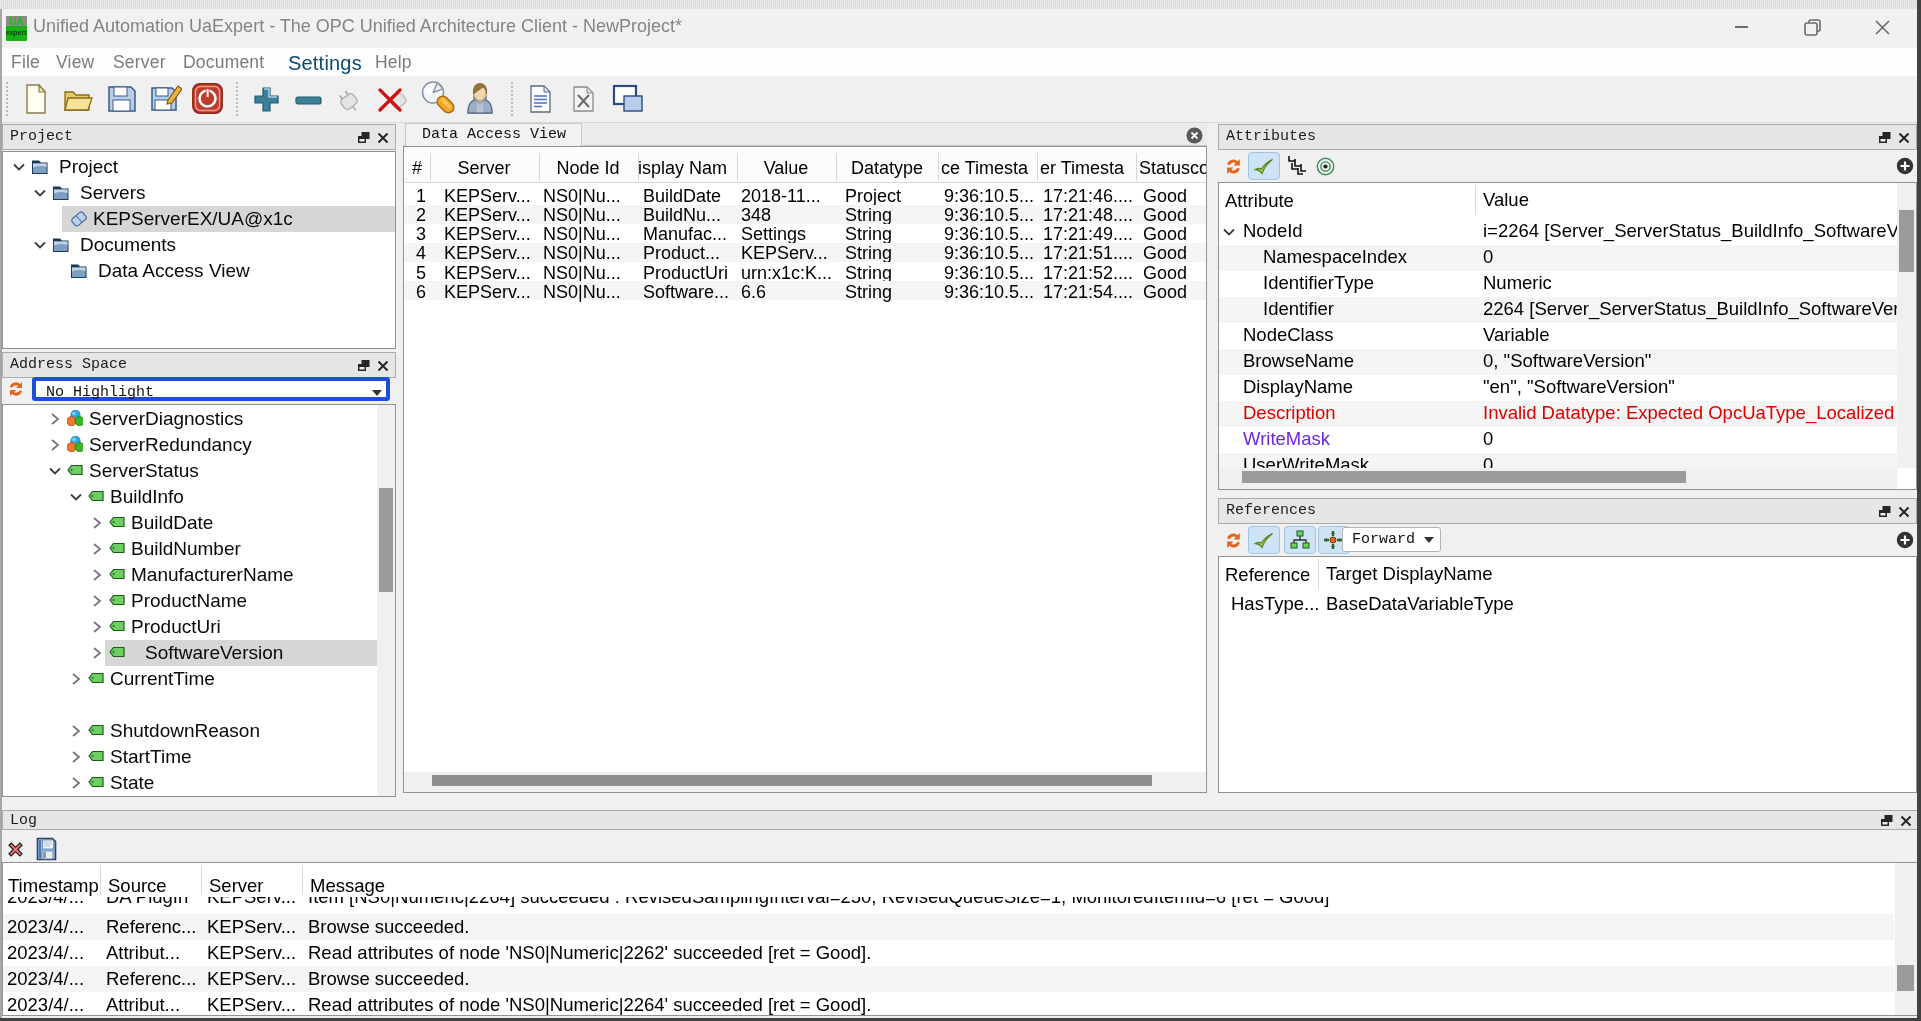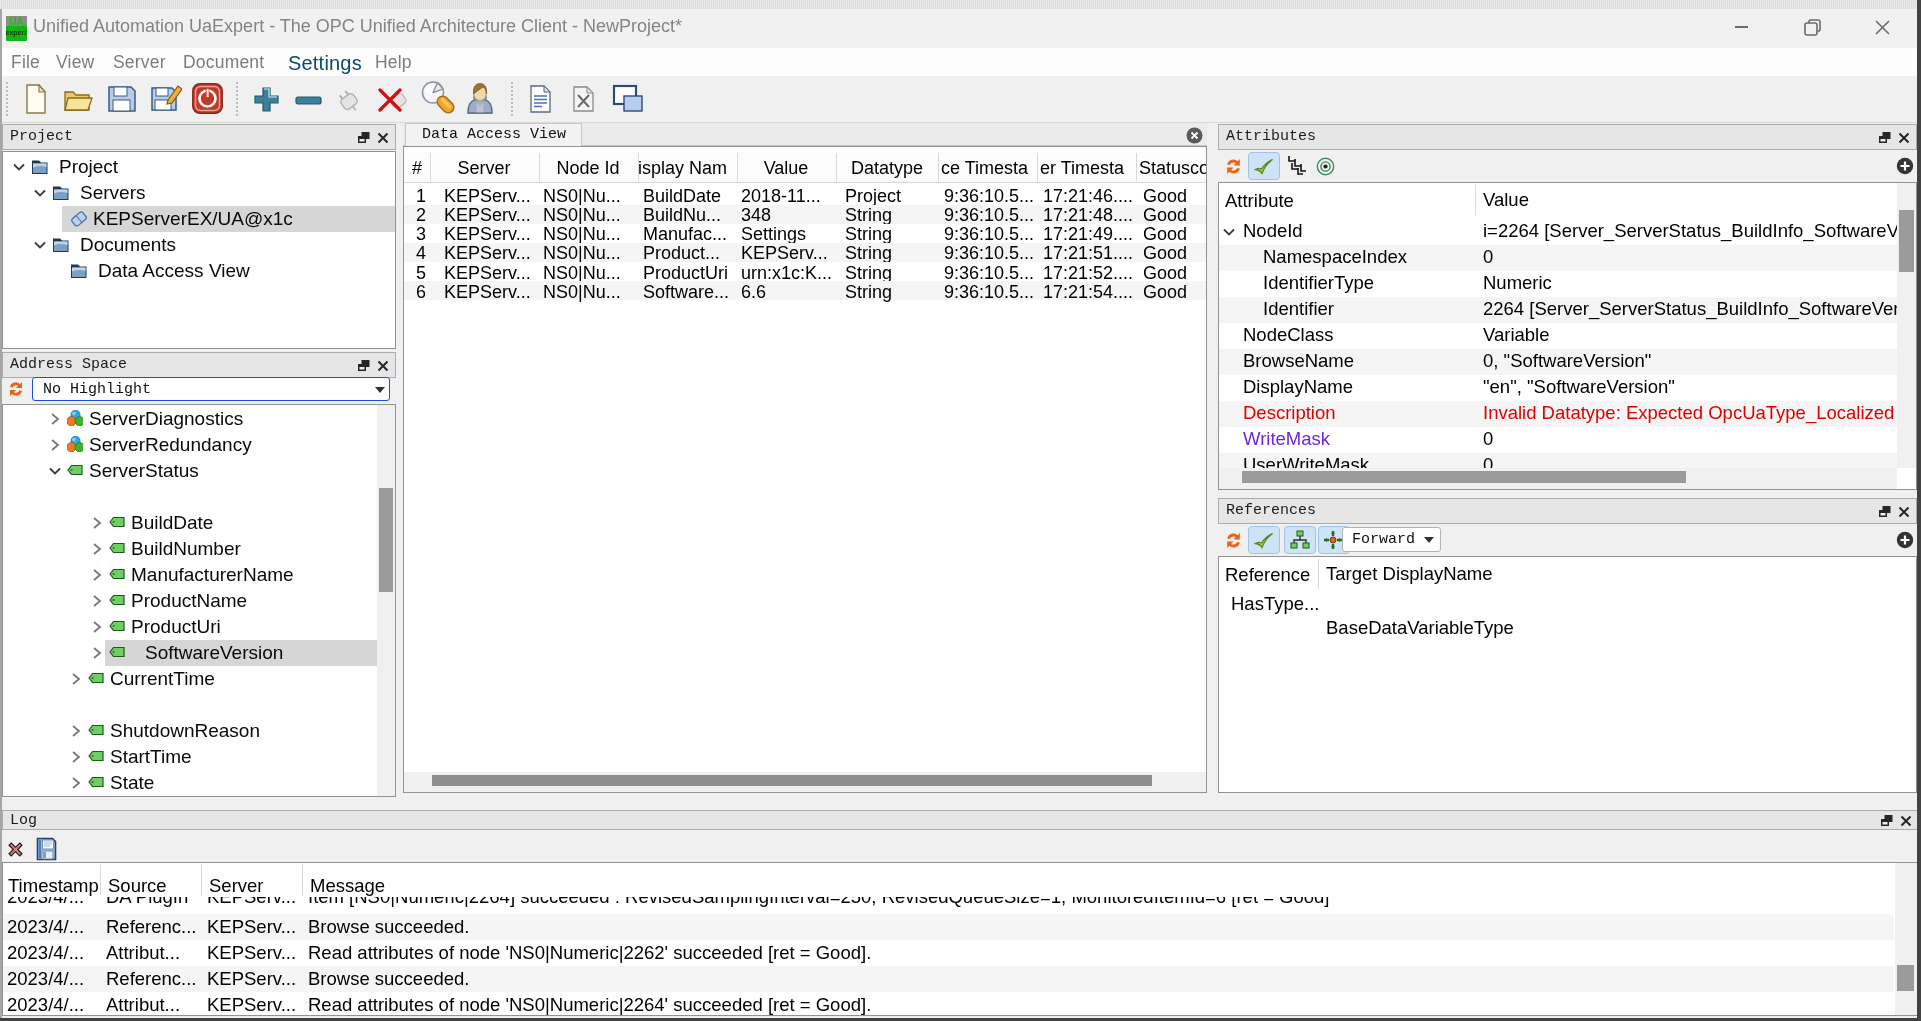--- a/index.html
+++ b/index.html
@@ -254,21 +254,21 @@
  <svg class="abs" style="right:24px;top:6px;" width="14" height="14">
       <use href="#floaticon"></use>
     </svg>
  <svg class="abs" style="right:6px;top:7px;" width="12" height="12">
       <use href="#closeicon"></use>
     </svg>
 </div>
 <svg class="abs" style="left:7px;top:380px;" width="18" height="18" viewBox="0 0 18 18">
     <use href="#refresh"></use>
   </svg>
-<div class="abs mono" style="left:32px;top:377px;width:358px;height:24px;background:#ffffff;border:1px solid #1d4ed8;border-radius:3px;font-size:15px;line-height:23px;color:#111;">
+<div class="abs mono" style="left:32px;top:377px;width:358px;height:24px;background:#ffffff;border:4px solid #1d4ed8;border-radius:3px;font-size:15px;line-height:23px;color:#111;">
  <span style="position:absolute;left:10px;">No Highlight</span>
  <svg style="position:absolute;right:4px;top:9px;" width="10" height="7">
       <path d="M0,0 L10,0 L5,6 Z" fill="#333"></path>
     </svg>
 </div>
 <div class="abs whitebox" style="left:2px;top:404px;width:394px;height:393px;"></div>
 <div class="abs" style="left:3px;top:405px;width:374px;height:391px;overflow:hidden;font-size:17px;">
 <div class="treerow" style="left:0;top:1px;width:374px;">
  <svg class="chev" style="left:44px;">
         <use href="#chevR"></use>
@@ -288,20 +288,29 @@
  <span style="position:absolute;left:86px;">ServerRedundancy</span>
     </div>
 <div class="treerow" style="left:0;top:53px;width:374px;">
  <svg class="chev" style="left:44px;">
         <use href="#chevD"></use>
       </svg>
  <svg class="ticon" style="left:64px;width:16px;height:16px;" viewBox="0 0 16 16">
         <use href="#tag"></use>
       </svg>
  <span style="position:absolute;left:86px;">ServerStatus</span>
+    </div>
+<div class="treerow" style="left:0;top:79px;width:374px;">
+ <svg class="chev" style="left:65px;">
+        <use href="#chevD"></use>
+      </svg>
+ <svg class="ticon" style="left:85px;width:16px;height:16px;" viewBox="0 0 16 16">
+        <use href="#tag"></use>
+      </svg>
+ <span style="position:absolute;left:107px;">BuildInfo</span>
     </div>
 <div class="treerow" style="left:0;top:105px;width:374px;">
  <svg class="chev" style="left:86px;">
         <use href="#chevR"></use>
       </svg>
  <svg class="ticon" style="left:106px;width:16px;height:16px;" viewBox="0 0 16 16">
         <use href="#tag"></use>
       </svg>
  <span style="position:absolute;left:128px;">BuildDate</span>
     </div>
@@ -595,21 +604,21 @@
 </div>
 <svg class="abs" style="left:1896px;top:531px;" width="18" height="18">
     <use href="#pluscircle"></use>
   </svg>
 <div class="abs whitebox" style="left:1218px;top:556px;width:699px;height:237px;"></div>
 <div class="abs" style="left:1219px;top:557px;width:697px;height:235px;overflow:hidden;font-size:18.5px;color:#000;">
  <div style="position:absolute;left:99px;top:2px;width:1px;height:30px;background:#d8d8d8;"></div>
  <div style="position:absolute;left:6px;top:7px;">Reference</div>
  <div style="position:absolute;left:107px;top:6px;">Target DisplayName</div>
  <div class="cell" style="left:12px;top:36px;width:90px;">HasType...</div>
- <div style="position:absolute;left:107px;top:36px;margin-top:24px;">BaseDataVariableType</div>
+ <div style="position:absolute;left:107px;top:36px;">BaseDataVariableType</div>
 </div>
 
 <div class="abs hdr" style="left:2px;top:810px;width:1917px;height:20px;">
  <div style="position:absolute;left:7px;top:1px;">Log</div>
  <svg class="abs" style="right:24px;top:3px;" width="14" height="14">
       <use href="#floaticon"></use>
     </svg>
  <svg class="abs" style="right:6px;top:4px;" width="12" height="12">
       <use href="#closeicon"></use>
     </svg>

